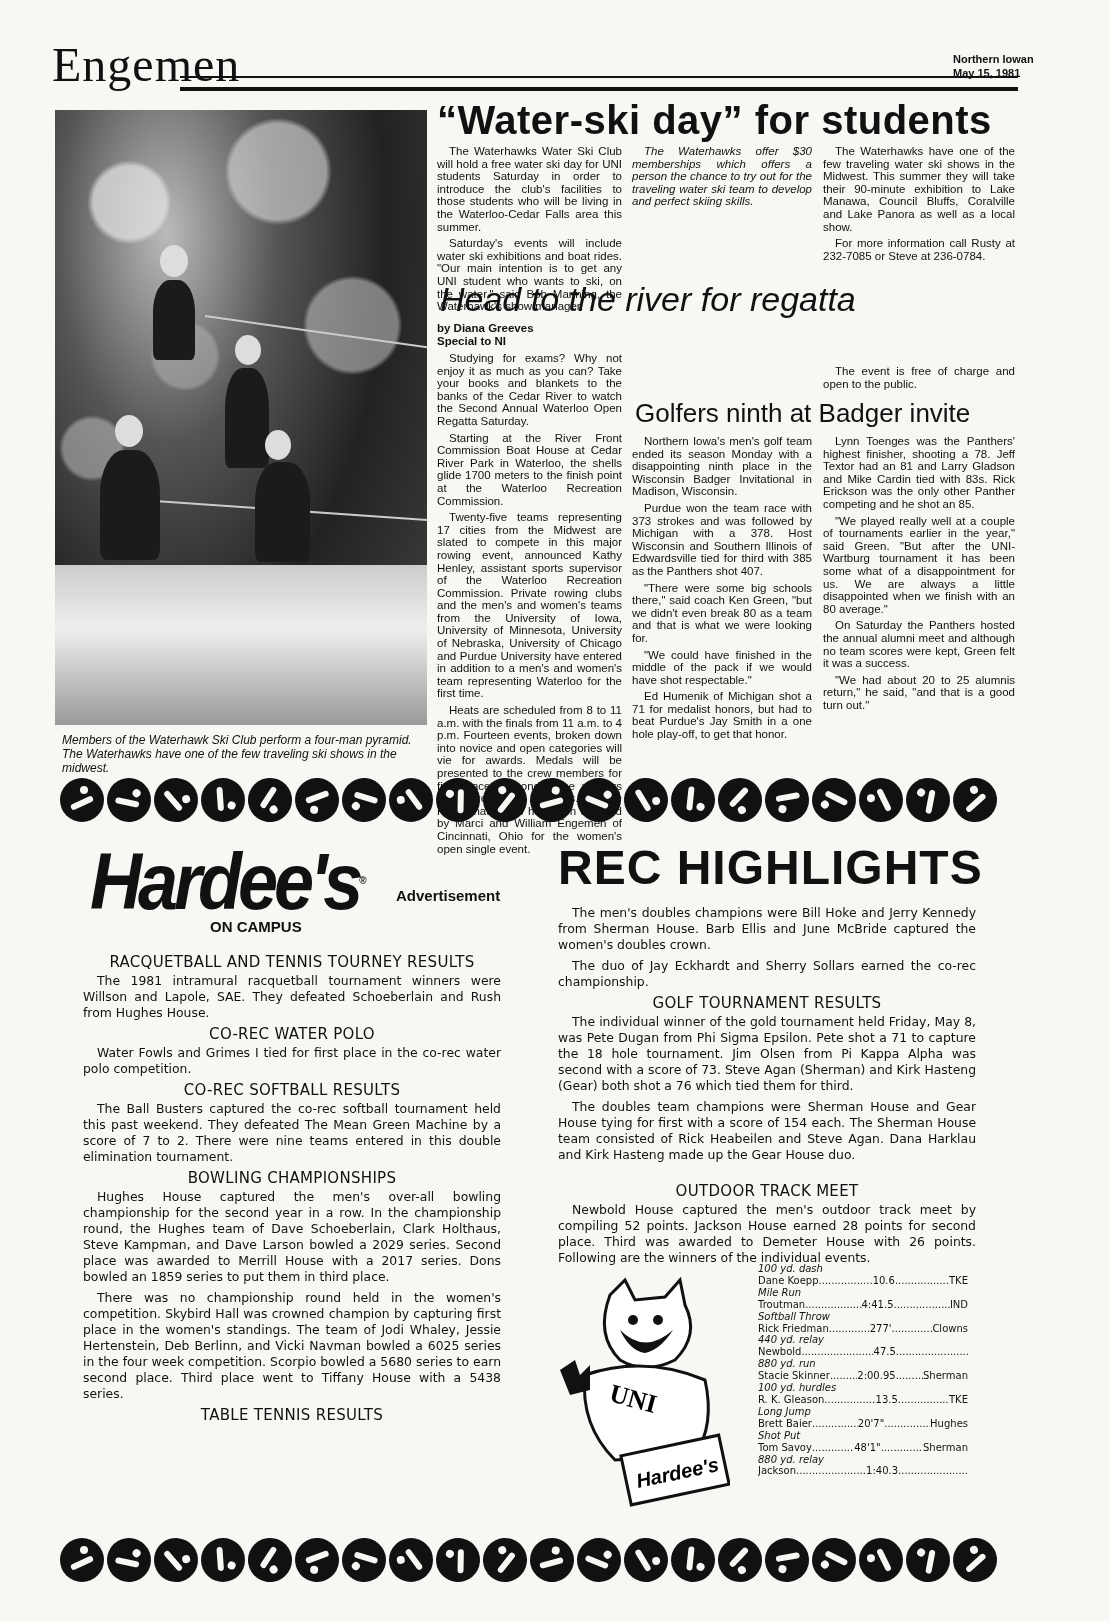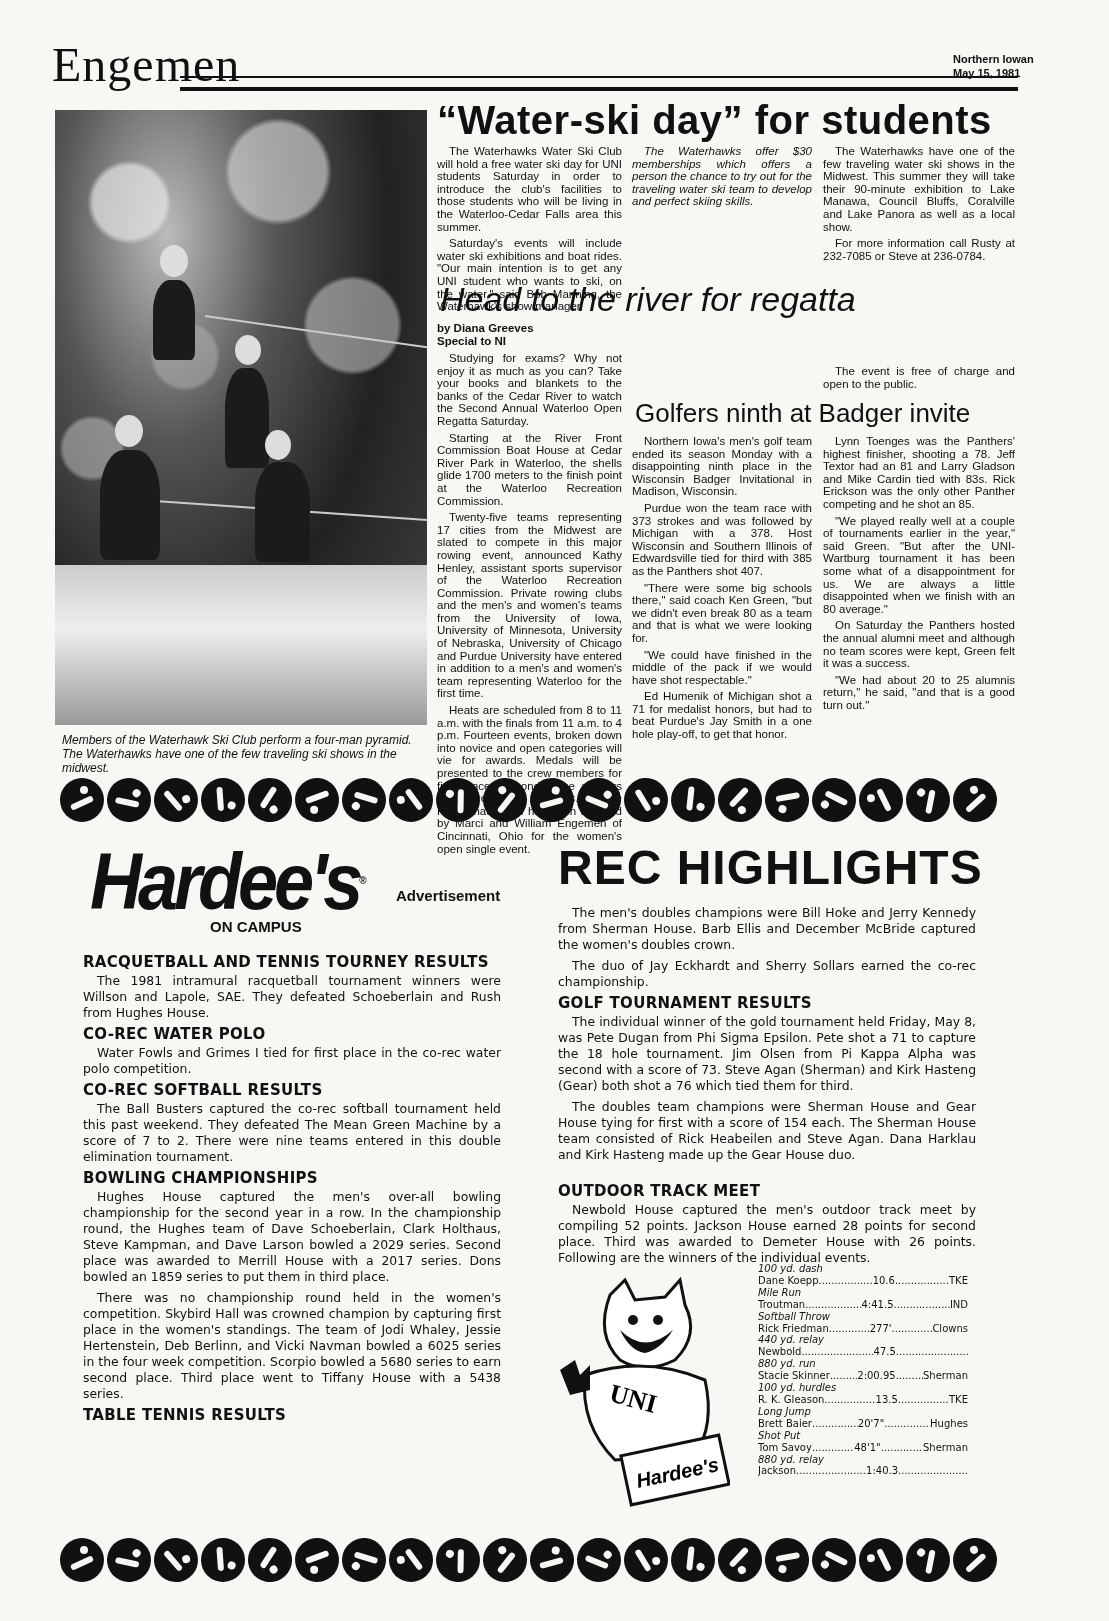--- a/index.html
+++ b/index.html
@@ -30,21 +30,21 @@
   .sport-icon { width: 44px; height: 44px; border-radius: 50%; background: #111; position: relative; overflow: hidden; }
   .sport-icon::before { content:""; position:absolute; width:8px; height:8px; border-radius:50%; background:#f7f7f4; top:8px; left:20px; }
   .sport-icon::after { content:""; position:absolute; width:24px; height:6px; background:#f7f7f4; top:22px; left:10px; transform: rotate(-25deg); border-radius:3px; }
   .hardees-logo { left: 90px; top: 843px; font-family: "Liberation Sans", sans-serif; font-weight: bold; font-size: 72px; line-height: 76px; letter-spacing: -4px; font-style: italic; transform: scaleY(1.1); }
   .reg { font-size: 10px; font-style: normal; letter-spacing: 0; vertical-align: bottom; }
   .on-campus { left: 210px; top: 918px; font-weight: bold; font-size: 15px; font-family: "Liberation Sans", sans-serif; }
   .advert { left: 396px; top: 887px; font-weight: bold; font-size: 15px; }
   .rec-title { left: 558px; top: 842px; font-family: "Liberation Sans", sans-serif; font-weight: bold; font-size: 48px; line-height: 52px; letter-spacing: 1px; }
   .rec-col { font-family: "DejaVu Sans", sans-serif; font-size: 12.4px; line-height: 16px; text-align: justify; }
   .rec-col p { margin: 0 0 5px 0; text-indent: 14px; }
-  .rec-col h3 { font-weight: bold; font-size: 15px; margin: 2px 0 3px; letter-spacing: 0.3px; }
+  .rec-col h3 { text-align: center; font-weight: normal; font-size: 15px; margin: 2px 0 3px; letter-spacing: 0.3px; }
   .results { left: 758px; top: 1263px; width: 210px; font-family: "DejaVu Sans", sans-serif; font-size: 10px; line-height: 11.9px; }
   .results .ev { font-style: italic; }
   .results .row { display: flex; white-space: nowrap; overflow: hidden; }
   .results .row .dots { flex: 1; overflow: hidden; }
   .mascot { left: 555px; top: 1275px; width: 175px; height: 245px; }
 </style>
 </head>
 <body>
 
 <div class="abs masthead-title">Engemen</div>
@@ -148,21 +148,21 @@
   <h3>CO-REC SOFTBALL RESULTS</h3>
   <p>The Ball Busters captured the co-rec softball tournament held this past weekend. They defeated The Mean Green Machine by a score of 7 to 2. There were nine teams entered in this double elimination tournament.</p>
   <h3>BOWLING CHAMPIONSHIPS</h3>
   <p>Hughes House captured the men's over-all bowling championship for the second year in a row. In the championship round, the Hughes team of Dave Schoeberlain, Clark Holthaus, Steve Kampman, and Dave Larson bowled a 2029 series. Second place was awarded to Merrill House with a 2017 series. Dons bowled an 1859 series to put them in third place.</p>
   <p>There was no championship round held in the women's competition. Skybird Hall was crowned champion by capturing first place in the women's standings. The team of Jodi Whaley, Jessie Hertenstein, Deb Berlinn, and Vicki Navman bowled a 6025 series in the four week competition. Scorpio bowled a 5680 series to earn second place. Third place went to Tiffany House with a 5438 series.</p>
   <h3>TABLE TENNIS RESULTS</h3>
 </div>
 
 <div class="abs rec-title">REC HIGHLIGHTS</div>
 <div class="abs rec-col" style="left:558px;top:905px;width:418px;">
-  <p>The men's doubles champions were Bill Hoke and Jerry Kennedy from Sherman House. Barb Ellis and December McBride captured the women's doubles crown.</p>
+  <p>The men's doubles champions were Bill Hoke and Jerry Kennedy from Sherman House. Barb Ellis and June McBride captured the women's doubles crown.</p>
   <p>The duo of Jay Eckhardt and Sherry Sollars earned the co-rec championship.</p>
   <h3>GOLF TOURNAMENT RESULTS</h3>
   <p>The individual winner of the gold tournament held Friday, May 8, was Pete Dugan from Phi Sigma Epsilon. Pete shot a 71 to capture the 18 hole tournament. Jim Olsen from Pi Kappa Alpha was second with a score of 73. Steve Agan (Sherman) and Kirk Hasteng (Gear) both shot a 76 which tied them for third.</p>
   <p>The doubles team champions were Sherman House and Gear House tying for first with a score of 154 each. The Sherman House team consisted of Rick Heabeilen and Steve Agan. Dana Harklau and Kirk Hasteng made up the Gear House duo.</p>
   <h3 style="margin-top:20px;">OUTDOOR TRACK MEET</h3>
   <p>Newbold House captured the men's outdoor track meet by compiling 52 points. Jackson House earned 28 points for second place. Third was awarded to Demeter House with 26 points. Following are the winners of the individual events.</p>
 </div>
 
 <svg class="abs mascot" viewBox="0 0 175 245">
   <path d="M55 20 L70 5 L80 25 L110 22 L125 5 L130 30 Q145 60 120 85 Q90 100 65 85 Q40 60 55 20Z" fill="#fff" stroke="#111" stroke-width="3"></path>

